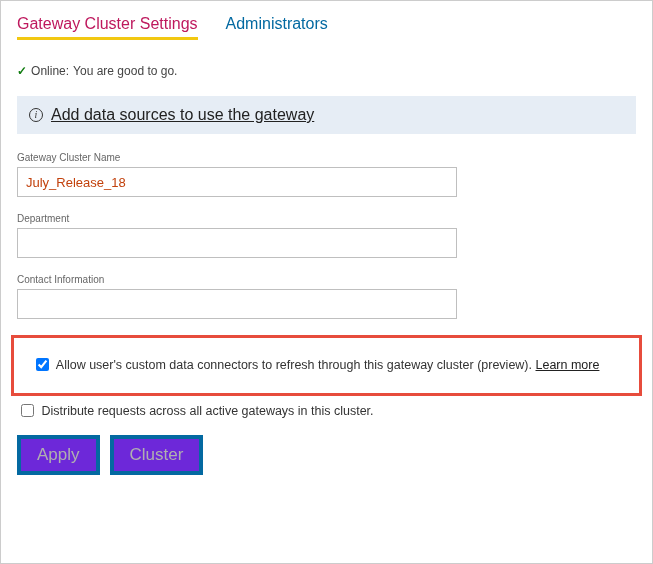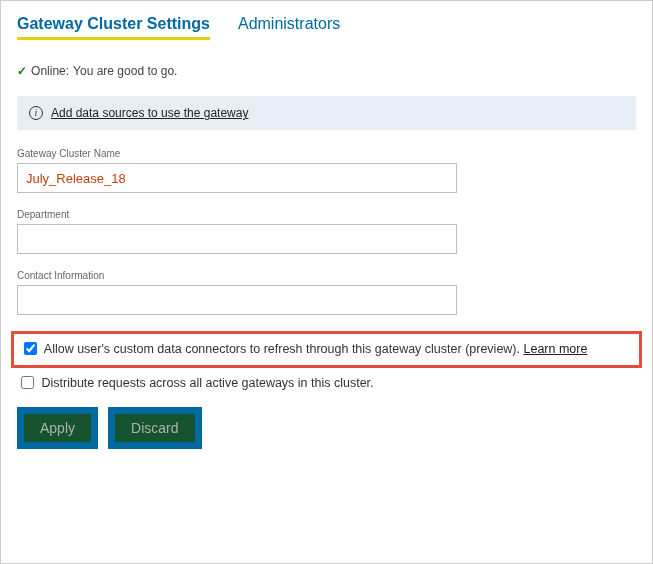--- a/index.html
+++ b/index.html
@@ -24,22 +24,21 @@
     margin-bottom: 6px;
   }
   .tab {
     font-size: 16px;
     color: #0369a1;
     padding: 2px 0 6px 0;
     cursor: pointer;
     position: relative;
   }
   .tab.active {
-    color: #0369a1;
-    font-weight: bold;
+    color: #be185d;
   }
   .tab.active::after {
     content: "";
     position: absolute;
     left: 0; right: 0; bottom: -1px;
     height: 3px;
     background: #f2c811;
   }
   .tab-underline {
     height: 1px;
@@ -74,21 +73,21 @@
     align-items: center;
     justify-content: center;
     font-size: 10px;
     font-style: italic;
     font-family: Georgia, serif;
     line-height: 1;
   }
   .info-banner a {
     color: #222;
     text-decoration: underline;
-    font-size: 12px;
+    font-size: 16px;
     text-align: right;
   }
   .field-label {
     font-size: 10px;
     color: #666;
     margin-bottom: 4px;
   }
   .text-input {
     width: 440px;
     height: 30px;
@@ -110,36 +109,36 @@
     margin-right: 4px;
     vertical-align: middle;
     position: relative;
     top: -1px;
   }
   .highlight-box {
     border: 3px solid #e74c3c;
     padding: 6px 6px;
     margin: 6px -6px;
   }
-  .highlight-box .checkbox-row { margin: 0; }
+  .highlight-box .checkbox-row { margin: 12px; }
   .learn-more {
     color: #222;
     text-decoration: underline;
   }
   .buttons {
     margin-top: 14px;
     display: flex;
     gap: 10px;
   }
   .btn {
-    background: #14532d;
-    border: 7px solid #0369a1;
+    background: #6d28d9;
+    border: 4px solid #0369a1;
     color: #b0b0b0;
     padding: 6px 16px;
-    font-size: 14px;
+    font-size: 17px;
     cursor: default;
   }
   .content-narrow { max-width: 620px; }
 </style>
 </head>
 <body>
 
 <div class="frame">
 
   <div class="tabs">
@@ -186,16 +185,16 @@
     </div>
   </div>
 
   <div class="checkbox-row">
     <input type="checkbox" style="">
     <span>Distribute requests across all active gateways in this cluster.</span>
   </div>
 
   <div class="buttons">
     <button class="btn">Apply</button>
-    <button class="btn">Discard</button>
+    <button class="btn">Cluster</button>
   </div>
 
 </div>
 
 </body></html>

